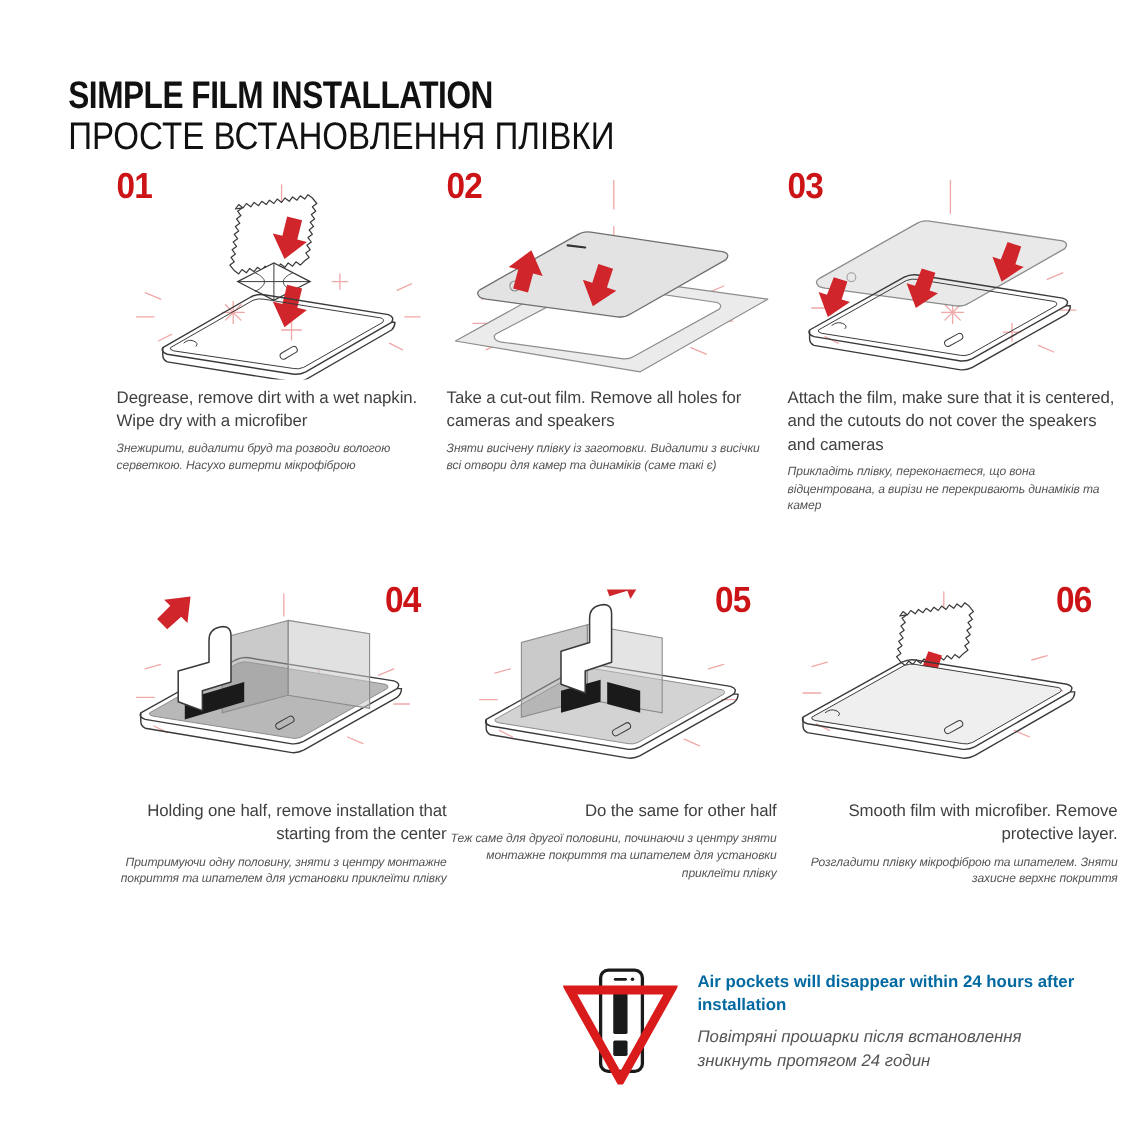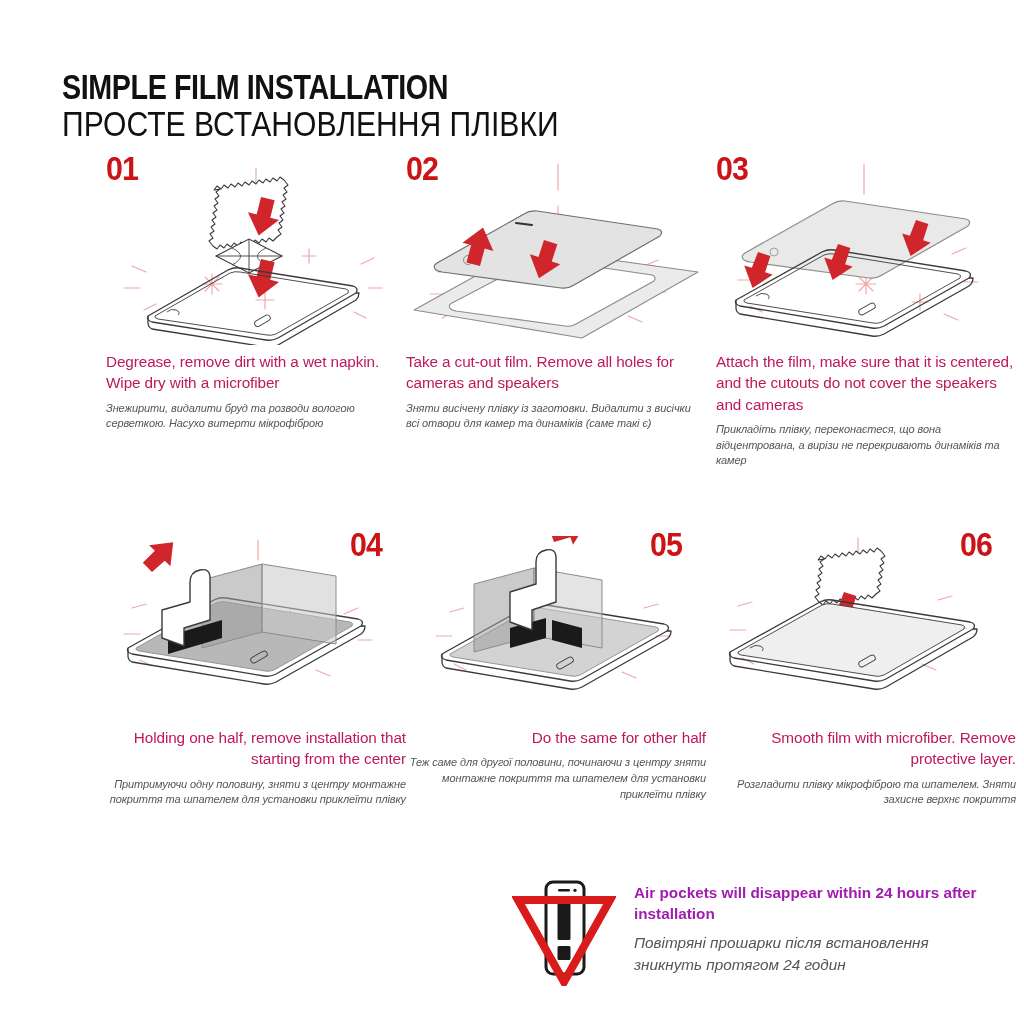--- a/index.html
+++ b/index.html
@@ -73,21 +73,21 @@
     width: 300px;
     height: 185px;
     position: relative;
     margin-top: -28px;
   }
   .illus svg { display: block; }
 
   .cap-en {
     font-size: 15.3px;
     line-height: 1.40;
-    color: #be185d;
+    color: #404040;
     margin-top: 6px;
     letter-spacing: -0.1px;
   }
   .cap-uk {
     font-size: 11px;
     line-height: 1.42;
     color: #555555;
     font-style: italic;
     margin-top: 7px;
     letter-spacing: -0.1px;
@@ -109,21 +109,21 @@
     position: relative;
     margin-top: 2px;
   }
   #warn-text {
     margin-left: 18px;
     padding-top: 10px;
   }
   #warn-en {
     font-size: 15.3px;
     line-height: 1.40;
-    color: #a21caf;
+    color: #0369a1;
     font-weight: 600;
   }
   #warn-uk {
     font-size: 15.3px;
     line-height: 1.42;
     color: #555555;
     font-style: italic;
     margin-top: 7px;
   }
 </style>

